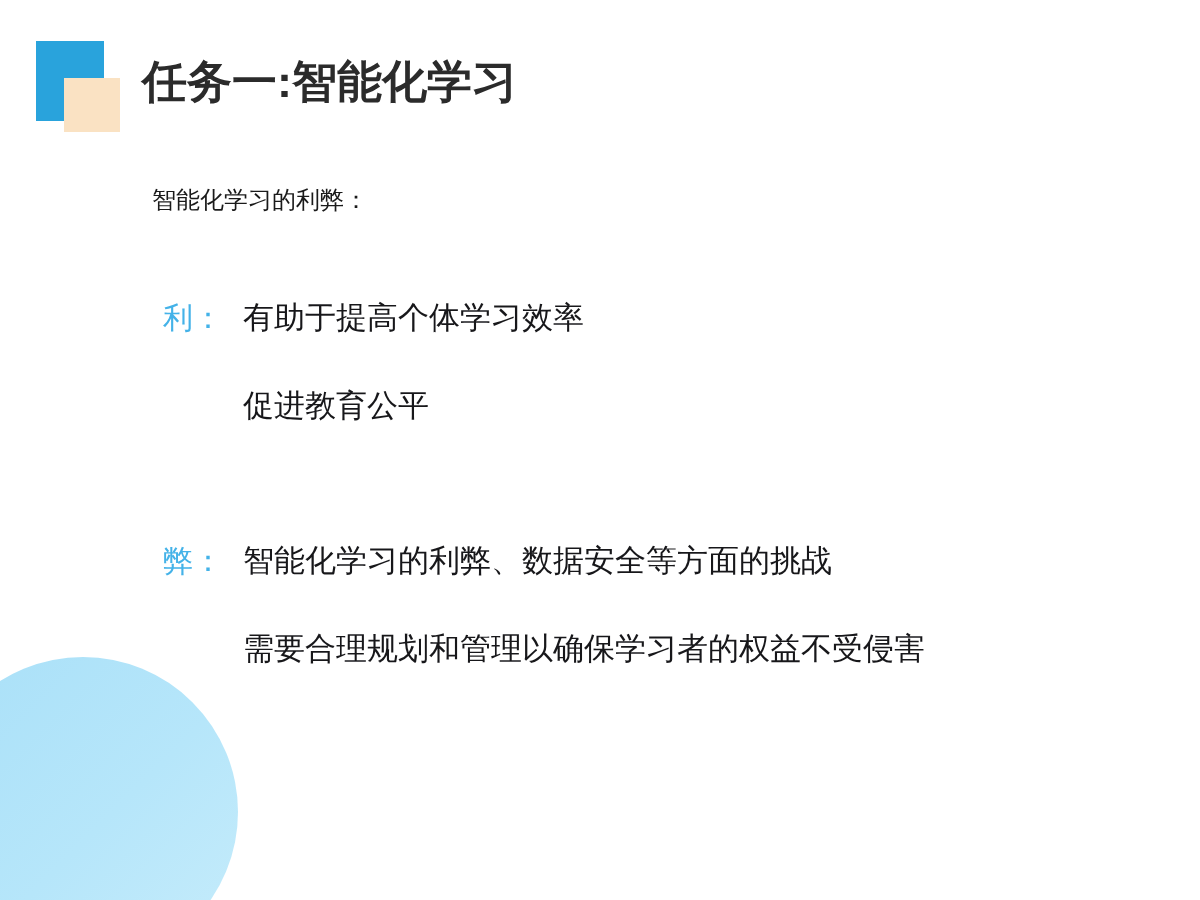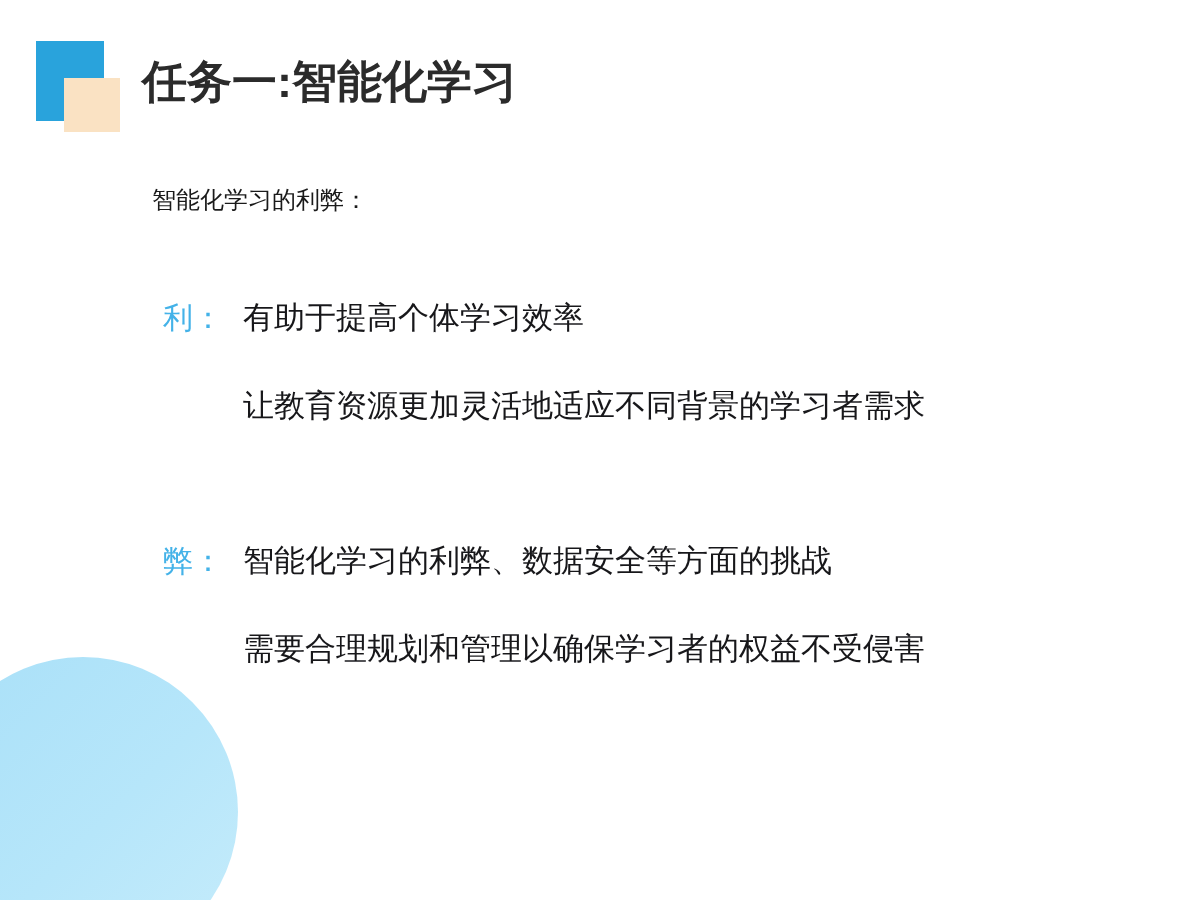--- a/index.html
+++ b/index.html
@@ -252,21 +252,21 @@
 
   <div class="slide-title">任务一:智能化学习</div>
 
   <div class="intro-line">智能化学习的利弊：</div>
 
   <div class="pros-group">
     <div class="group-row">
       <div class="group-label">利：</div>
       <div class="group-lines">
         <div class="body-line">有助于提高个体学习效率</div>
-        <div class="body-line">让教育资源更加灵活地适应不同背景的学习者需求</div>
+        <div class="body-line">促进教育公平</div>
       </div>
     </div>
   </div>
 
   <div class="cons-group">
     <div class="group-row">
       <div class="group-label">弊：</div>
       <div class="group-lines">
         <div class="body-line">智能化学习的利弊、数据安全等方面的挑战</div>
         <div class="body-line">需要合理规划和管理以确保学习者的权益不受侵害</div>

